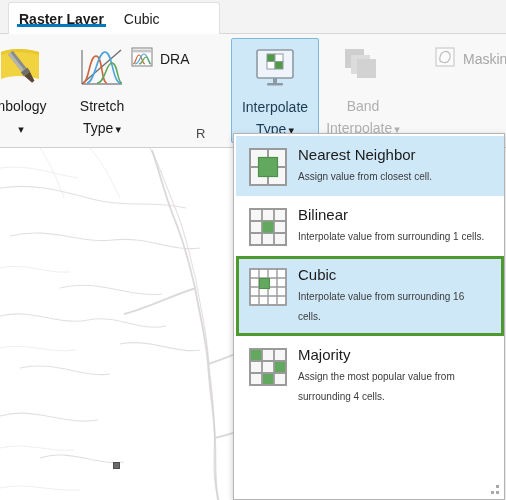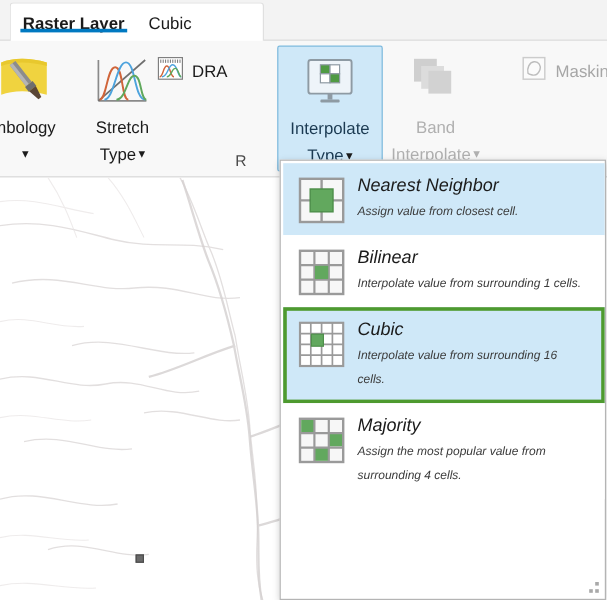--- a/index.html
+++ b/index.html
@@ -201,21 +201,20 @@
     box-sizing: border-box;
   }
   .dd-item {
     position: relative;
     display: flex;
     align-items: flex-start;
     padding: 9px 10px 9px 11px;
     box-sizing: border-box;
     cursor: default;
     background: #ffffff;
-    font-style: italic;
   }
   .dd-item.hover {
     background: #cfe8f8;
   }
   .dd-item.selected {
     background: #cfe8f8;
     border: 3px solid #4e9a2f;
     padding: 6px 24px 6px 8px;
   }
   .dd-icon {

